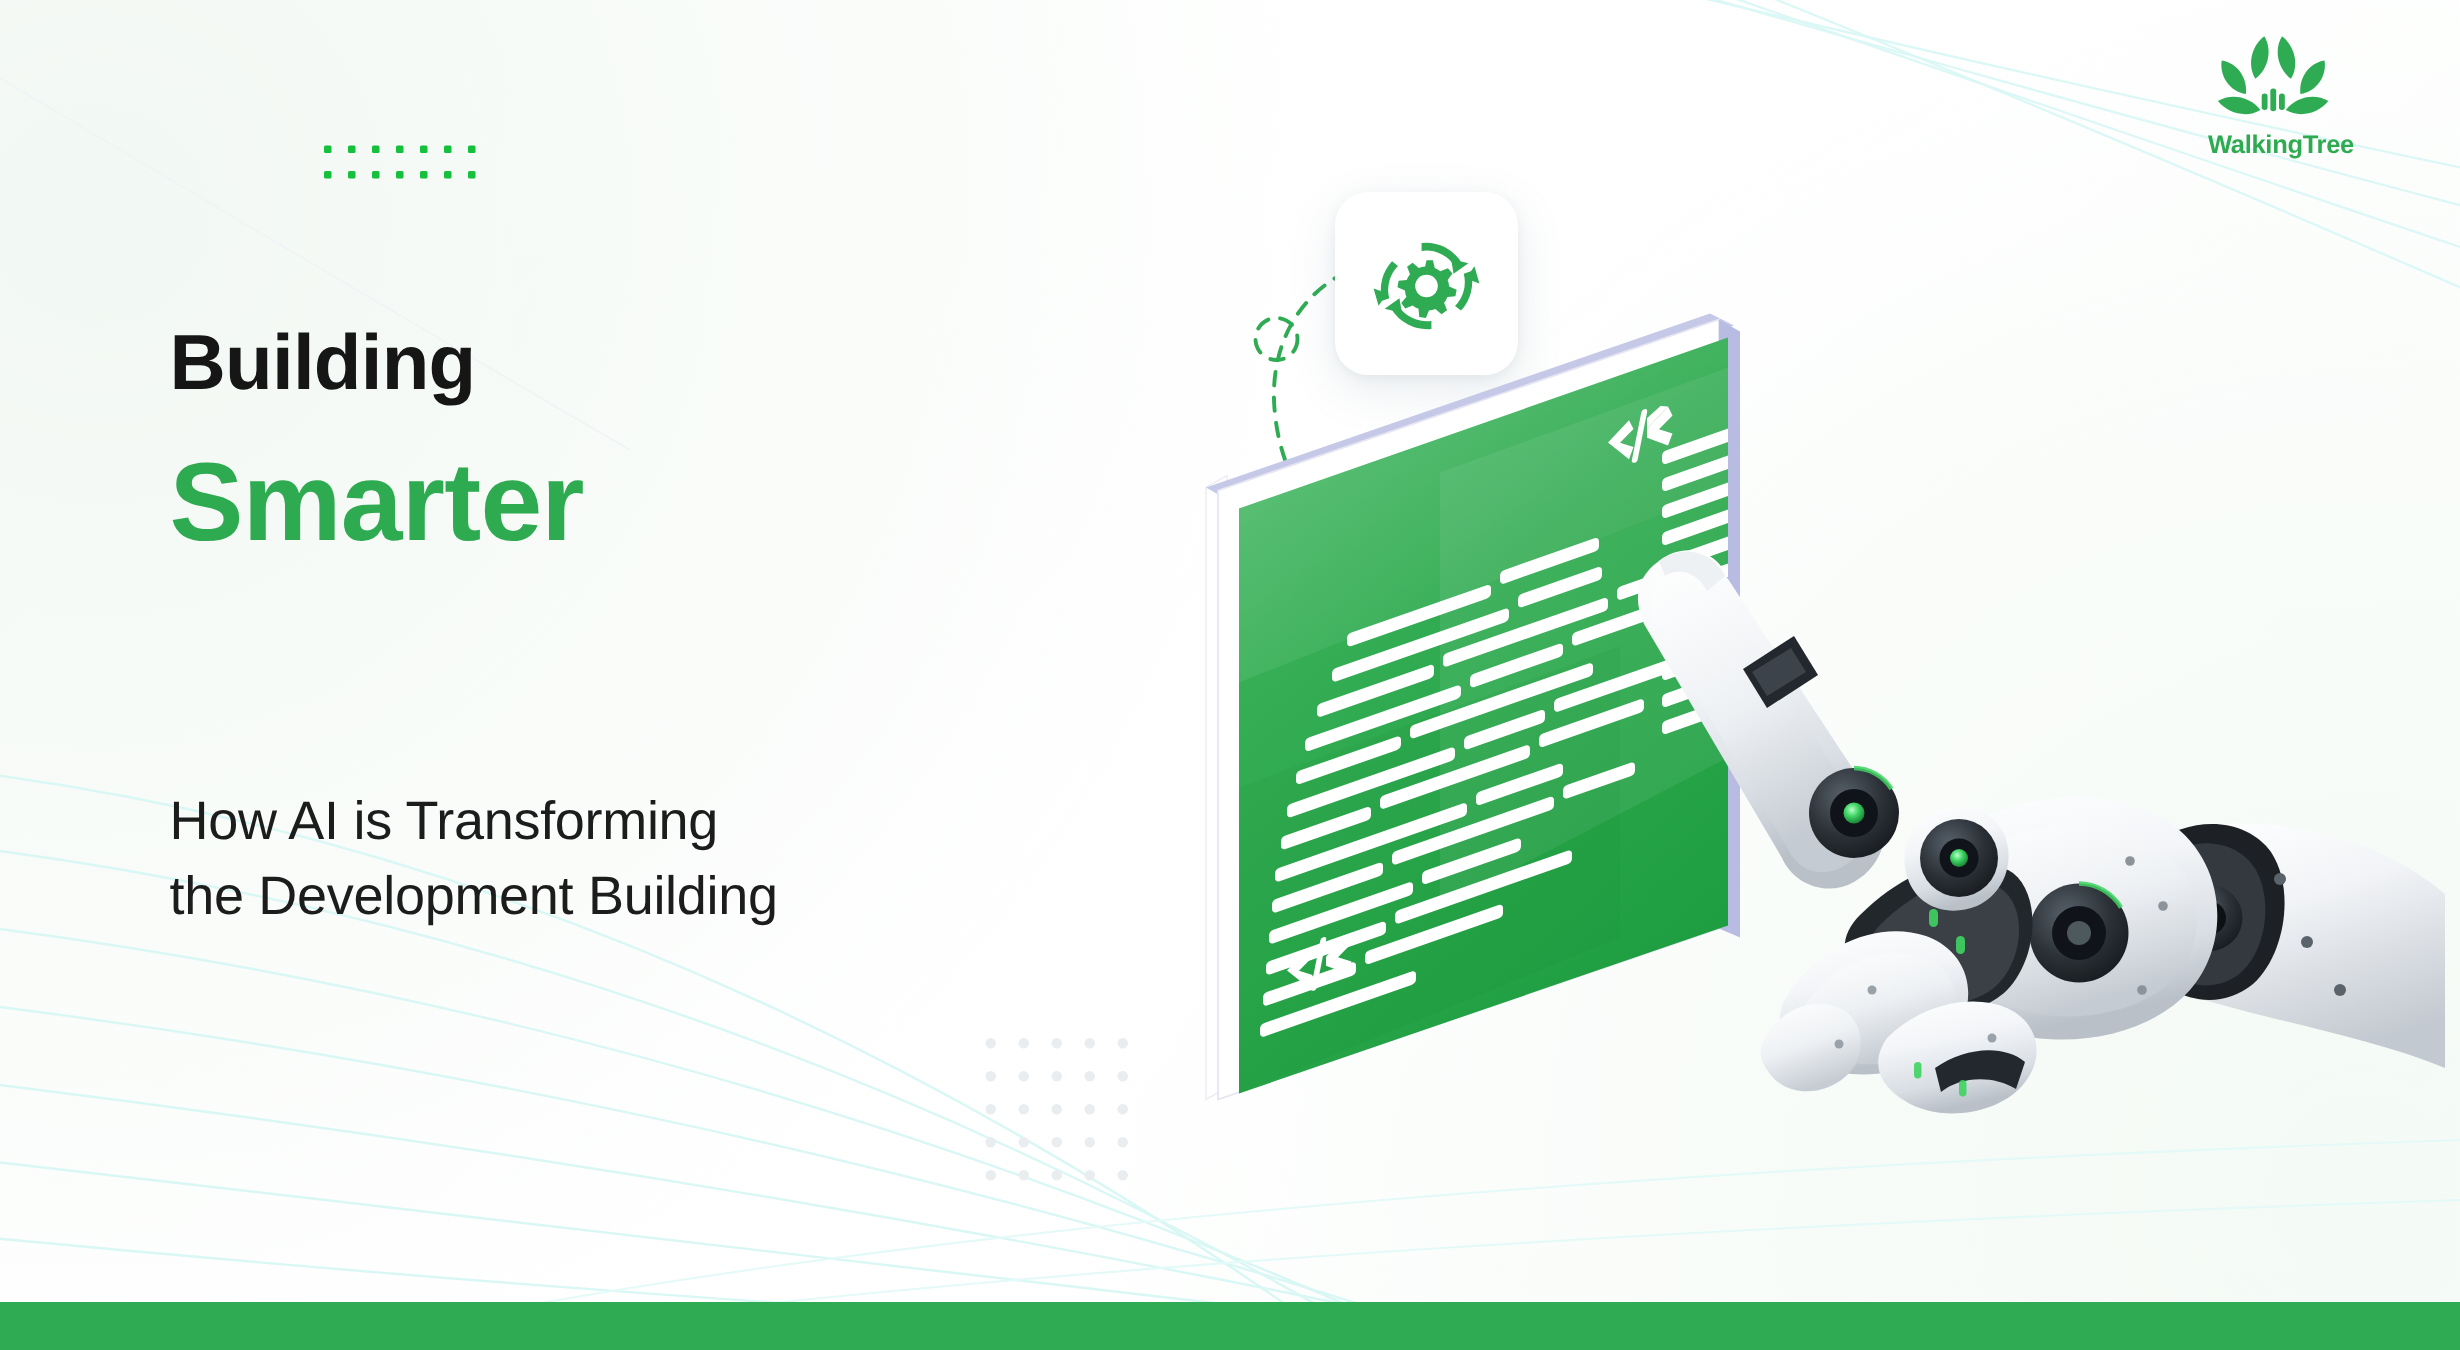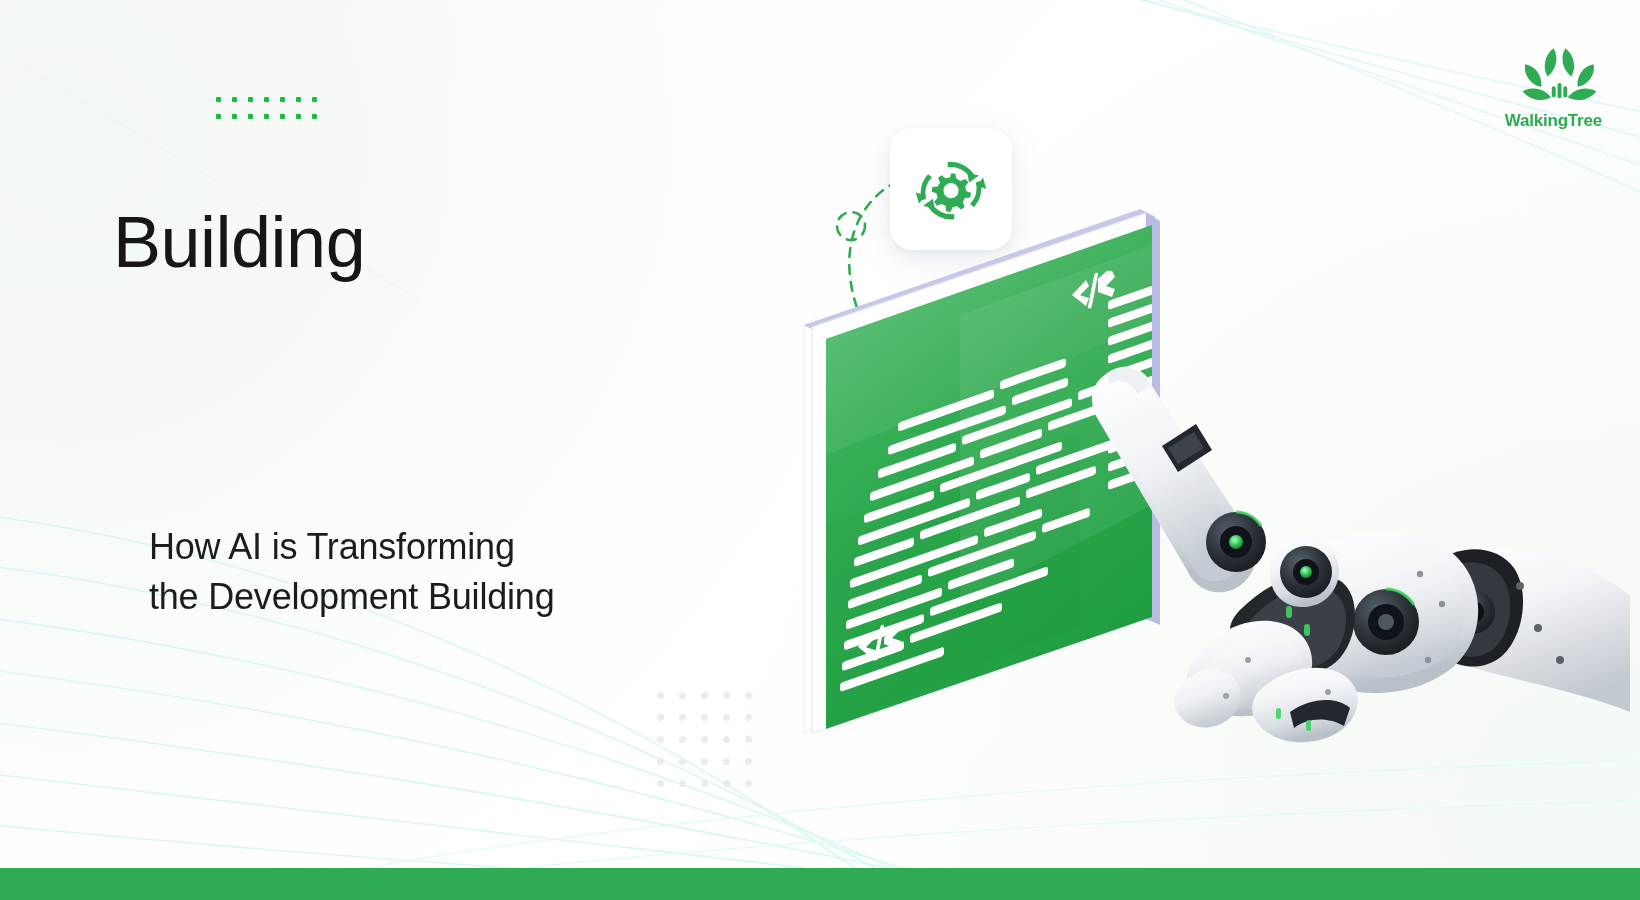--- a/index.html
+++ b/index.html
@@ -39,35 +39,35 @@
     display:grid; grid-template-columns:repeat(5,22px);
     grid-template-rows:repeat(5,22px);
   }
   .dot-grid-gray i { width:7px; height:7px; background:#e9edf0; display:block;
                      border-radius:50%; }
 
   
   .headline { position:absolute; left:113px; top:196px; width:620px; }
   .hl-line { display:block; letter-spacing:-0.5px; }
   .hl-1 {
-    font-size:72px; line-height:92px; font-weight:400; color:#161616;
+    font-size:52px; line-height:92px; font-weight:700; color:#161616;
   }
   .hl-2, .hl-3 {
     font-size:74px; line-height:94px; font-weight:700; color:#2eab51;
   }
   .subhead {
     position:absolute; left:113px; top:522px; width:640px;
     font-size:36px; line-height:50px; font-weight:400; color:#1c1c1c;
     letter-spacing:-0.2px;
   }
-  .sub-line { display:block;margin-left:36px; }
-
-  
-  .logo { position:absolute; right:38px; top:44px; width:130px;
-          display:flex; flex-direction:column; align-items:flex-end; }
+  .sub-line { display:block; }
+
+  
+  .logo { position:absolute; right:38px; top:20px; width:130px;
+          display:flex; flex-direction:column; align-items:flex-start; }
   .logo-mark { width:86px; height:66px; }
   .logo-text { margin-top:1px; font-size:17px; font-weight:700; color:#2eab51;
                letter-spacing:-0.2px; font-family:"Liberation Sans",sans-serif; }
 
   
   .illus { position:absolute; left:760px; top:110px; width:860px; height:640px; }
 
   
   .gear-card {
     position:absolute; left:130px; top:18px; width:122px; height:122px;
@@ -160,20 +160,21 @@
       <i></i>
     <i></i>
       <i></i>
       <i></i>
       <i></i>
       <i></i>
   </div>
 
   <div class="headline">
     <span class="hl-line hl-1">Building</span>
+    <span class="hl-line hl-2">Smarter</span>
   </div>
 
   <div class="subhead">
     <span class="sub-line">How AI is Transforming</span>
     <span class="sub-line">the Development Building</span>
   </div>
 
   <div class="logo">
     <svg class="logo-mark" viewBox="0 0 100 78">
       <g fill="#2fab53">

